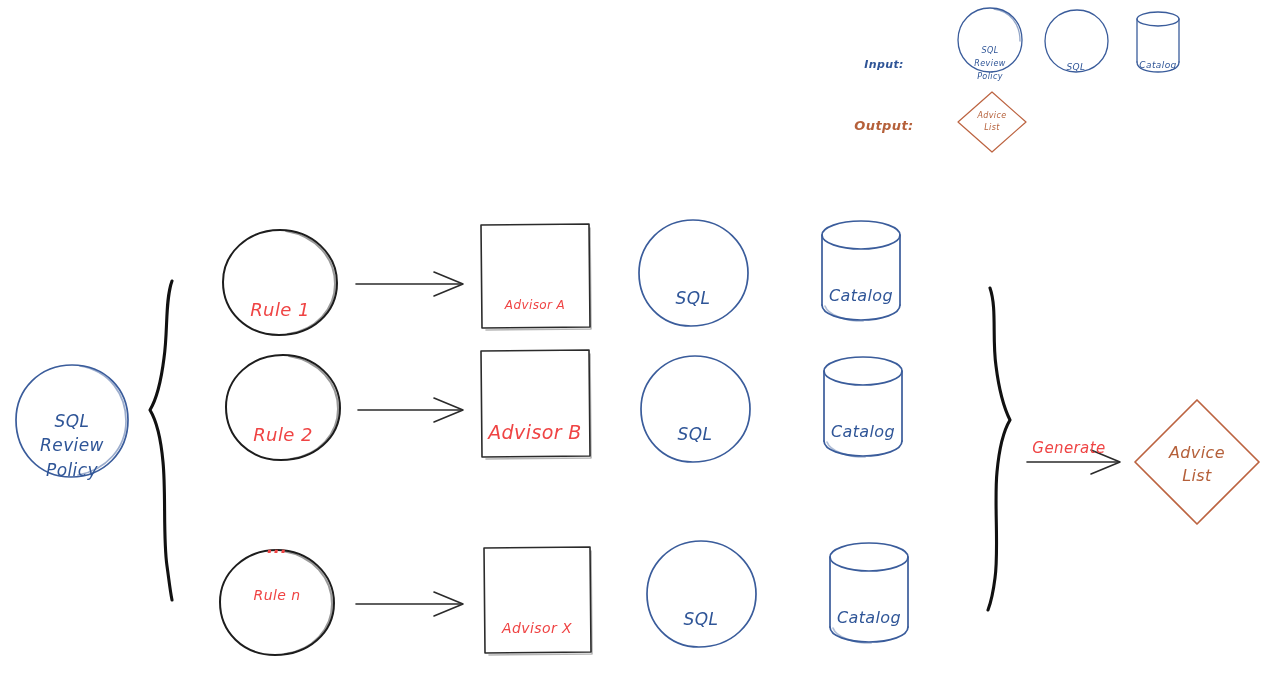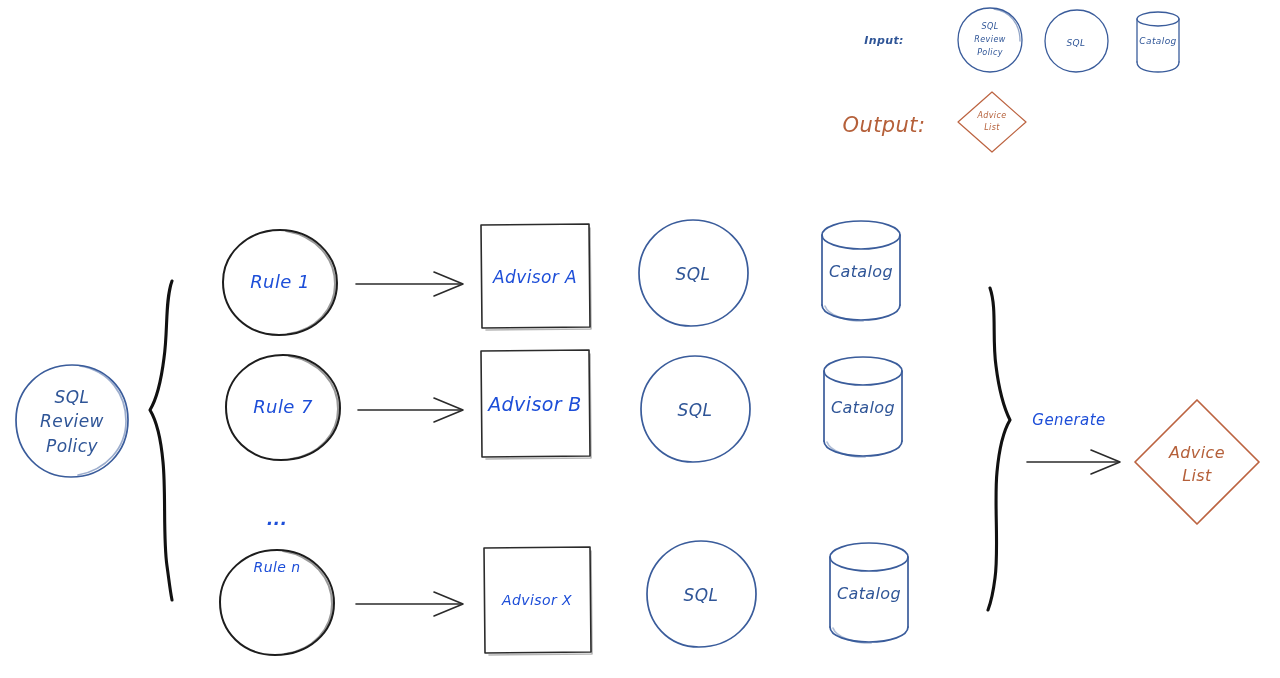--- a/index.html
+++ b/index.html
@@ -77,22 +77,22 @@
     stroke-linejoin: round;
   }
   .lbl {
     position: absolute;
     font-family: "DejaVu Sans", sans-serif;
     white-space: pre;
     text-align: center;
     line-height: 1.22;
     pointer-events: none;
   }
-  .lbl-blue  { color: #2f5597; }
-  .lbl-black { color: #1d4ed8; }
+  .lbl-blue  { color: #2f5597; margin-top: 24px; }
+  .lbl-black { color: #ef4444; margin-top: 28px; }
   .lbl-orange{ color: #b5603a; }
   .hand {
     font-style: italic;
     letter-spacing: 0.4px;
   }
   .ctr {
     transform: translate(-50%, -50%);
   }
 </style>
 </head>
@@ -220,44 +220,44 @@
     </g>
 
     <g>
       <path class="stroke-orange" d="M1197 400 L1259 462 L1197 524 L1135 462 Z"></path>
     </g>
 
   </svg>
 
   <div class="lbl hand lbl-blue ctr" style="left:884px; top:41px; font-size:11px; font-weight:600;">Input:</div>
 
-  <div class="lbl hand lbl-orange ctr" style="left:884px; top:126px; font-size:21px; font-weight:400;">Output:</div>
+  <div class="lbl hand lbl-orange ctr" style="left:884px; top:126px; font-size:13px; font-weight:700;">Output:</div>
 
   <div class="lbl hand lbl-blue ctr" style="left:990px; top:27px; font-size:8px;">SQL</div>
   <div class="lbl hand lbl-blue ctr" style="left:990px; top:40px; font-size:8px;">Review</div>
   <div class="lbl hand lbl-blue ctr" style="left:990px; top:53px; font-size:8px;">Policy</div>
 
   <div class="lbl hand lbl-blue ctr" style="left:1076px; top:43px; font-size:9px;">SQL</div>
 
   <div class="lbl hand lbl-blue ctr" style="left:1158px; top:41px; font-size:9px;">Catalog</div>
 
   <div class="lbl hand lbl-orange ctr" style="left:992px; top:116px; font-size:8px;">Advice</div>
   <div class="lbl hand lbl-orange ctr" style="left:992px; top:128px; font-size:8px;">List</div>
 
   <div class="lbl hand lbl-blue ctr" style="left:72px; top:397px; font-size:17px;">SQL</div>
   <div class="lbl hand lbl-blue ctr" style="left:72px; top:421px; font-size:17px;">Review</div>
   <div class="lbl hand lbl-blue ctr" style="left:72px; top:446px; font-size:17px;">Policy</div>
 
   <div class="lbl hand lbl-black ctr" style="left:280px; top:282px; font-size:18px;">Rule 1</div>
-  <div class="lbl hand lbl-black ctr" style="left:283px; top:407px; font-size:18px;">Rule 7</div>
+  <div class="lbl hand lbl-black ctr" style="left:283px; top:407px; font-size:18px;">Rule 2</div>
   <div class="lbl hand lbl-black ctr" style="left:277px; top:568px; font-size:14px;">Rule n</div>
 
   <div class="lbl hand lbl-black ctr" style="left:277px; top:519px; font-size:17px; font-weight:700;">...</div>
 
-  <div class="lbl hand lbl-black ctr" style="left:535px; top:277px; font-size:17px;">Advisor A</div>
+  <div class="lbl hand lbl-black ctr" style="left:535px; top:277px; font-size:12px;">Advisor A</div>
   <div class="lbl hand lbl-black ctr" style="left:535px; top:405px; font-size:19px;font-style:italic;">Advisor B</div>
   <div class="lbl hand lbl-black ctr" style="left:537px; top:601px; font-size:14px;">Advisor X</div>
 
   <div class="lbl hand lbl-blue ctr" style="left:693px; top:274px; font-size:17px;">SQL</div>
   <div class="lbl hand lbl-blue ctr" style="left:695px; top:410px; font-size:17px;">SQL</div>
   <div class="lbl hand lbl-blue ctr" style="left:701px; top:595px; font-size:17px;">SQL</div>
 
   <div class="lbl hand lbl-blue ctr" style="left:861px; top:272px; font-size:16px;">Catalog</div>
   <div class="lbl hand lbl-blue ctr" style="left:863px; top:408px; font-size:16px;">Catalog</div>
   <div class="lbl hand lbl-blue ctr" style="left:869px; top:594px; font-size:16px;">Catalog</div>

